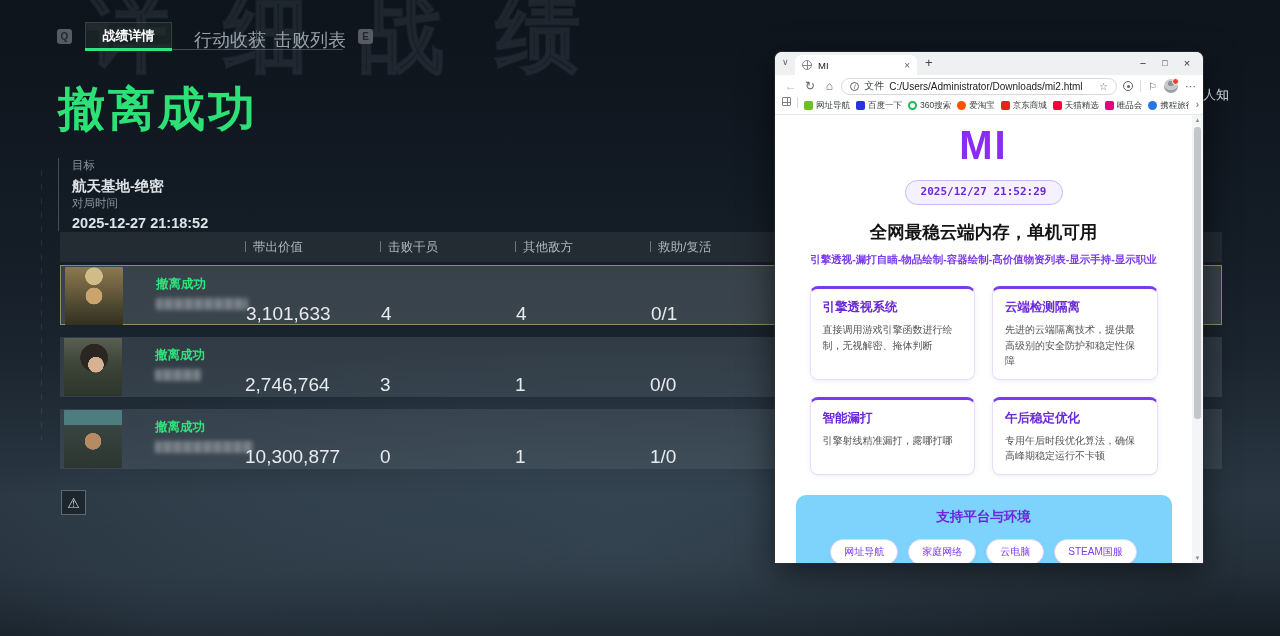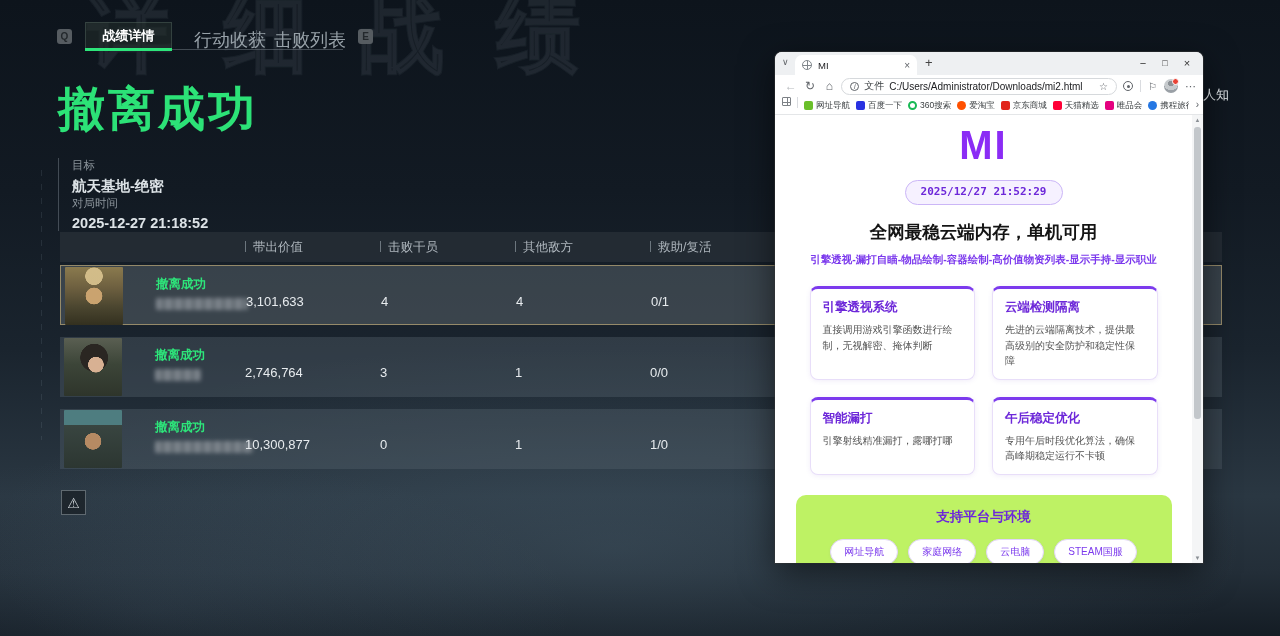--- a/index.html
+++ b/index.html
@@ -51,21 +51,21 @@
     radial-gradient(circle at 55% 46%, #d8b193 0 17%, transparent 18%),
     radial-gradient(circle at 52% 34%, #2a2622 0 28%, transparent 29%),
     linear-gradient(180deg,#5a5f52 0%,#3c4538 45%,#2e352b 100%);}
   .av3{background:
     radial-gradient(circle at 50% 54%, #b68a63 0 19%, transparent 20%),
     linear-gradient(180deg,#4e7d80 0 26%, transparent 26%),
     linear-gradient(180deg,#3d4a46 0%,#2c3631 100%);}
   .row-status{position:absolute;left:95px;top:10px;font-size:12.5px;font-weight:700;color:#2de57a;}
   .name-blur{position:absolute;left:95px;top:32px;height:12px;border-radius:2px;opacity:.85;
     background:repeating-linear-gradient(90deg,#8a9198 0 5px,#6e767d 5px 10px);filter:blur(2px);}
-  .cell{position:absolute;top:28px;font-size:13px;color:#e7ebee;}
+  .cell{position:absolute;top:37px;font-size:19px;color:#e7ebee;}
   .warn-btn{position:absolute;left:61px;top:490px;width:25px;height:25px;z-index:2;
     background:rgba(25,32,38,0.75);border:1px solid rgba(150,160,168,0.55);
     color:#d7dde1;font-size:14px;text-align:center;line-height:24px;}
   .edge-text{position:absolute;left:1203px;top:60px;font-size:13px;color:#e8edf0;z-index:2;white-space:nowrap;margin-top:26px;}
   
   .bw{position:absolute;left:775px;top:52px;width:428px;height:511px;background:#fff;z-index:20;
     border-radius:7px 7px 0 0;box-shadow:0 10px 34px rgba(0,0,0,0.55),0 0 0 1px rgba(70,70,70,0.45);}
   .bw-tabs{position:absolute;left:0;top:0;right:0;height:23px;background:#eef0f2;border-radius:7px 7px 0 0;}
   .tab-drop{position:absolute;left:7px;top:5px;font-size:9px;color:#5f6368;}
   .bw-tab{position:absolute;left:20px;top:3px;width:122px;height:20px;background:#fff;border-radius:7px 7px 0 0;
@@ -121,21 +121,21 @@
   .mi-logo{margin-top:8px;text-align:center;font-size:40px;font-weight:800;color:#8b2cf5;letter-spacing:2px;}
   .ts-pill{width:158px;height:25px;margin:12px auto 0;background:#f6f1ff;border:1.5px solid #cbb6f7;border-radius:13px;
     text-align:center;line-height:22px;font-family:"DejaVu Sans Mono",monospace;font-size:11px;font-weight:700;color:#6d28d9;}
   .pg-head{margin-top:15px;text-align:center;font-size:17.5px;font-weight:700;color:#141414;}
   .pg-sub{margin-top:9px;text-align:center;font-size:10.5px;font-weight:700;color:#7c3aed;}
   .cards{width:348px;margin:19px auto 0;display:grid;grid-template-columns:1fr 1fr;gap:17px;}
   .card{background:#fff;border:1px solid #e8def9;border-top:3px solid #7c3aed;border-radius:8px;
     padding:10px 12px;box-shadow:0 1px 5px rgba(120,80,200,0.10);min-height:62px;}
   .card h4{margin:0 0 6px;font-size:12.5px;color:#6d28d9;}
   .card p{margin:0;font-size:10px;color:#555;line-height:1.55;}
-  .plat{width:376px;margin:20px auto 0;background:#bef264;border-radius:10px;padding:13px 10px 15px;}
+  .plat{width:376px;margin:20px auto 0;background:#7dd3fc;border-radius:10px;padding:13px 10px 15px;}
   .plat h3{margin:0;text-align:center;font-size:13.5px;color:#6d28d9;}
   .pills{display:flex;flex-wrap:wrap;justify-content:center;gap:10px;margin-top:13px;}
   .pill{background:#fff;border:1px solid #e2d6f8;border-radius:14px;padding:5px 13px;font-size:10px;color:#7c3aed;
     box-shadow:0 1px 3px rgba(120,80,200,0.08);}
 </style>
 </head>
 <body>
 
 <div id="stage">
 

